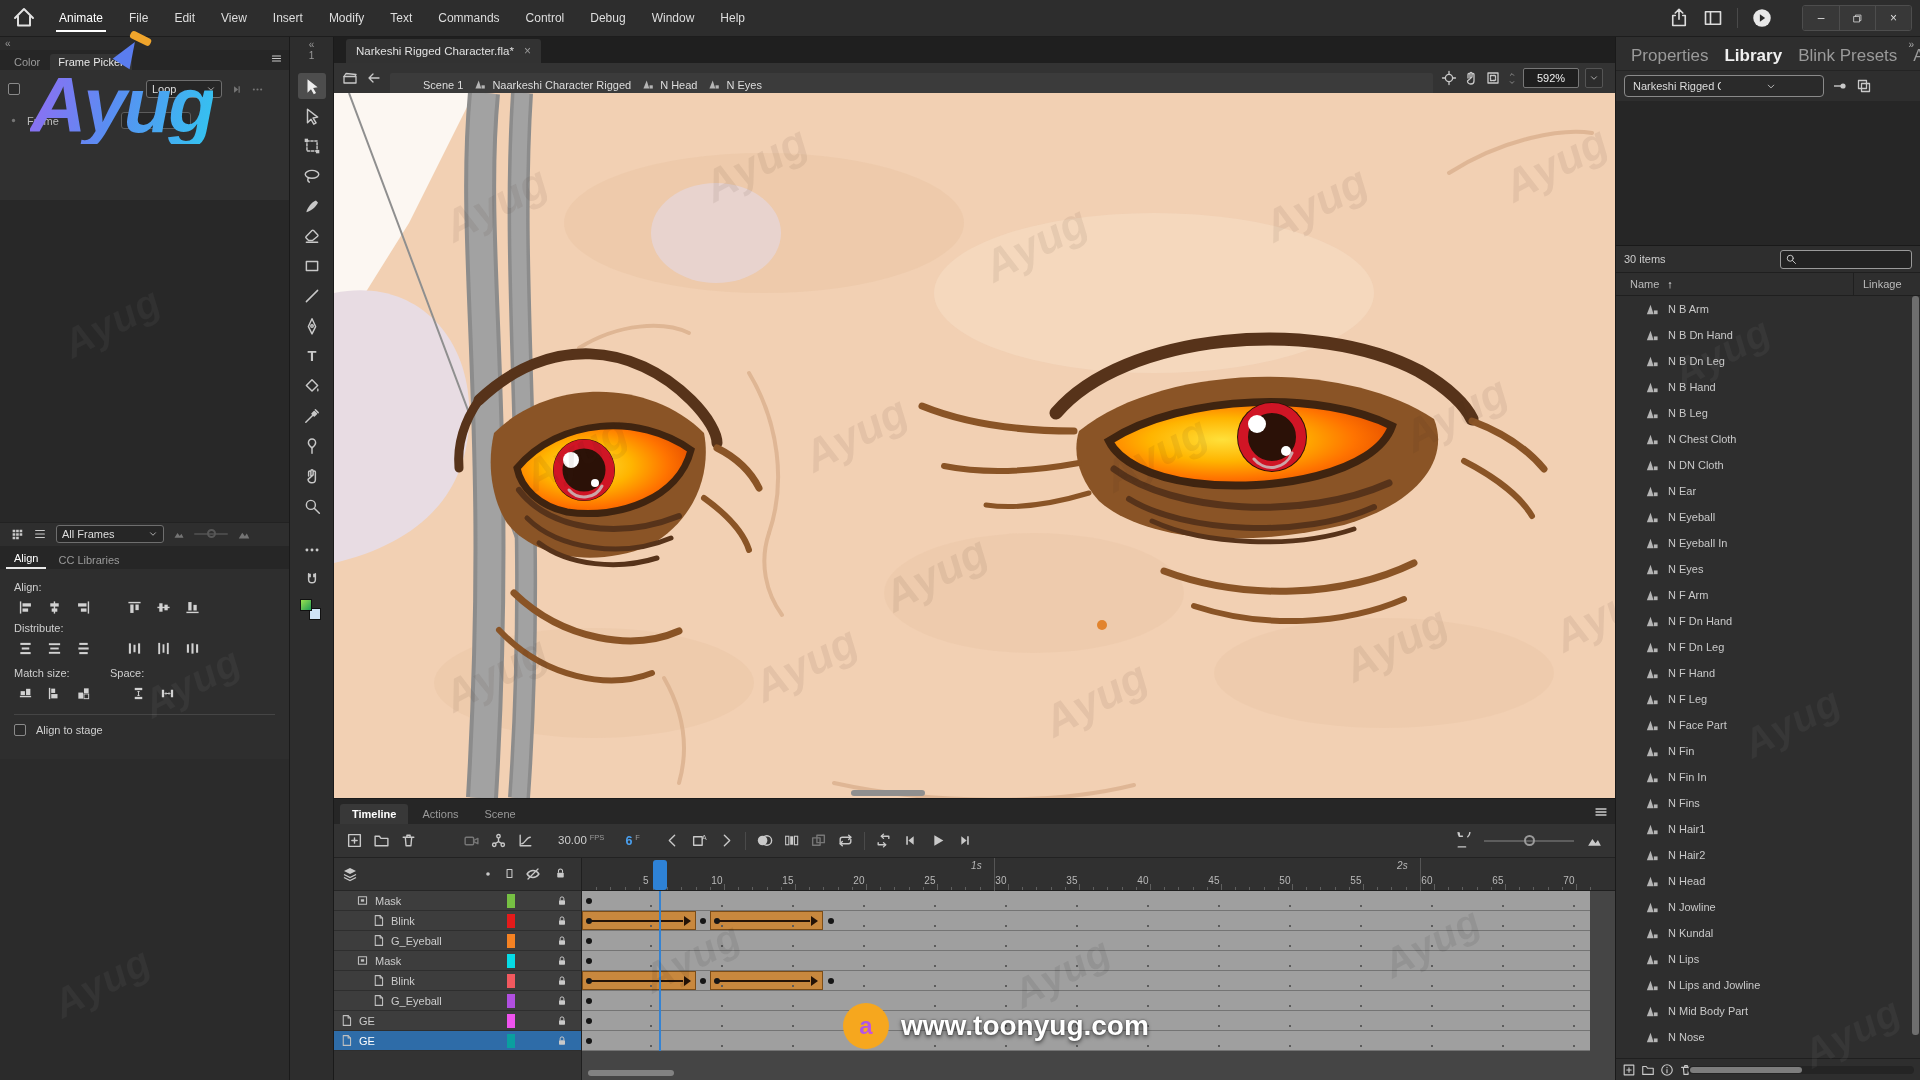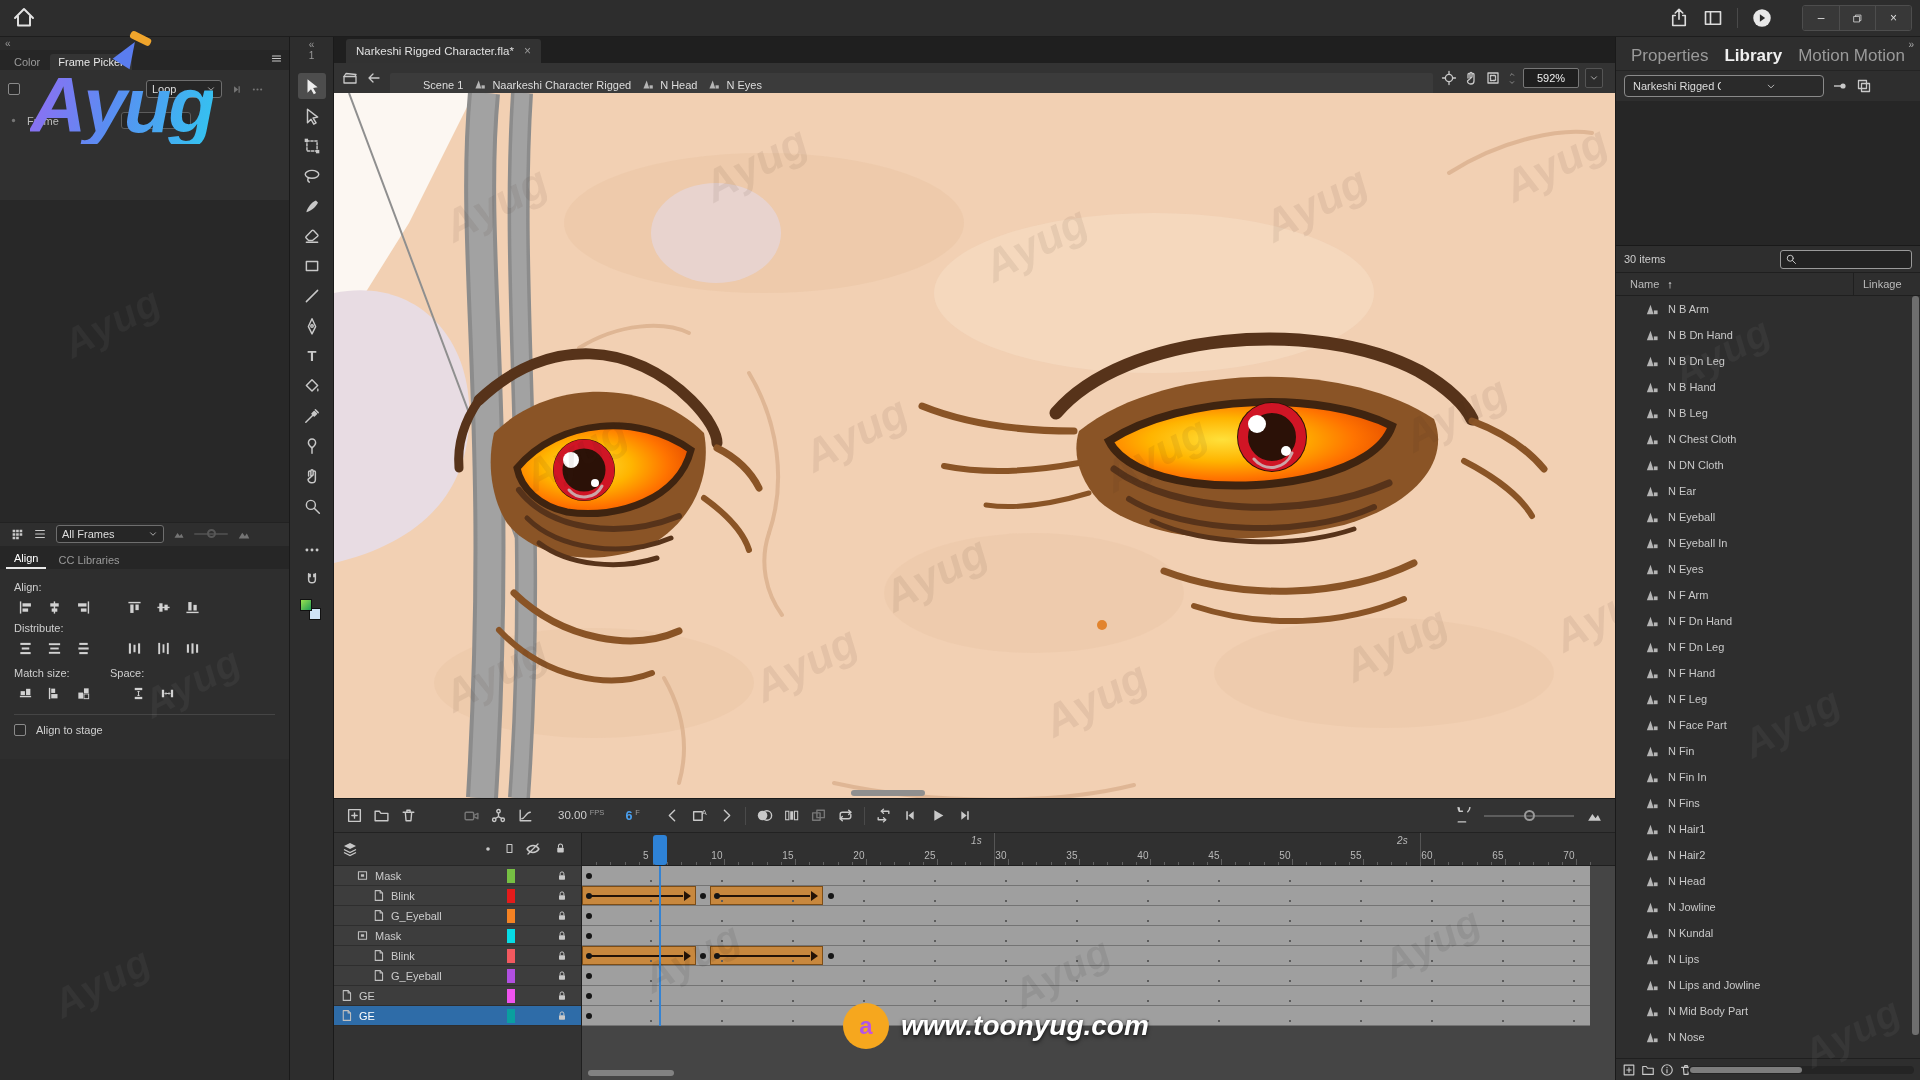--- a/index.html
+++ b/index.html
@@ -156,34 +156,60 @@
   .wm.dark{color:rgba(255,255,255,0.045);font-size:40px;}
   .wm.lite{color:rgba(0,0,0,0.075);font-size:40px;}
   .logo-big{position:absolute;left:30px;top:66px;z-index:62;pointer-events:none;display:flex;}
   .logo-big .txt{font-size:78px;font-weight:bold;font-style:italic;letter-spacing:-3px;line-height:1;
     background:linear-gradient(105deg,#8d6ff2 5%,#5a8df2 45%,#36c0f0 95%);-webkit-background-clip:text;background-clip:text;color:transparent;}
   .logo-big .nib{position:absolute;left:88px;top:-26px;width:0;height:0;border-left:10px solid transparent;border-right:10px solid transparent;border-bottom:26px solid #5a7df0;transform:rotate(32deg);}
   .logo-big .nib::before{content:"";position:absolute;left:-8px;top:-10px;width:22px;height:8px;background:#f0a52c;border-radius:3px;transform:rotate(-6deg);}
   .site-wm{position:absolute;left:843px;top:1003px;z-index:62;display:flex;align-items:center;gap:12px;pointer-events:none;}
   .site-wm .circ{width:46px;height:46px;border-radius:50%;background:#f6a71e;display:flex;align-items:center;justify-content:center;}
   .site-wm .circ b{font-size:24px;color:#7d4ff0;background:linear-gradient(120deg,#8a5cf5,#d84fd8);-webkit-background-clip:text;background-clip:text;color:transparent;}
-  .site-wm .url{font-size:28px;font-weight:bold;color:#fff;text-shadow:0 2px 4px rgba(0,0,0,.6),0 0 2px rgba(0,0,0,.5);font-style:italic;}
+  .site-wm .url{font-size:28px;font-weight:bold;color:#fff;text-shadow:0 2px 4px rgba(0,0,0,.6),0 0 2px rgba(0,0,0,.5);}
 </style>
 </head>
 <body>
 
 <div id="app">
 
   <div class="menubar">
     <span class="ic home">
         <svg viewBox="0 0 16 16" fill="none" stroke="currentColor" stroke-width="1.3" stroke-linecap="round" stroke-linejoin="round">
           <path d="M2 8 8 2l6 6"></path>
           <path d="M4 7v6h8V7"></path>
         </svg>
       </span>
+    <div class="menu-items">
+
+        <span class="menu-item active">Animate</span>
+
+        <span class="menu-item">File</span>
+
+        <span class="menu-item">Edit</span>
+
+        <span class="menu-item">View</span>
+
+        <span class="menu-item">Insert</span>
+
+        <span class="menu-item">Modify</span>
+
+        <span class="menu-item">Text</span>
+
+        <span class="menu-item">Commands</span>
+
+        <span class="menu-item">Control</span>
+
+        <span class="menu-item">Debug</span>
+
+        <span class="menu-item">Window</span>
+
+        <span class="menu-item">Help</span>
+      </div>
     <div class="menubar-right">
       <span class="ic mb-btn">
           <svg viewBox="0 0 16 16" fill="none" stroke="currentColor" stroke-width="1.3" stroke-linecap="round" stroke-linejoin="round">
             <path d="M5 6H3v8h10V6h-2"></path>
             <path d="M8 1v8M5 4l3-3 3 3"></path>
           </svg>
         </span>
       <span class="ic mb-btn">
           <svg viewBox="0 0 16 16" fill="none" stroke="currentColor" stroke-width="1.3" stroke-linecap="round" stroke-linejoin="round">
             <rect x="2" y="3" width="12" height="10"></rect>
@@ -781,20 +807,35 @@
             <text transform="translate(720,645) rotate(-28)">Ayug</text>
             <text transform="translate(1020,590) rotate(-28)">Ayug</text>
             <text transform="translate(1230,560) rotate(-28)">Ayug</text>
             <text transform="translate(560,520) rotate(-28)">Ayug</text>
           </g>
         </svg>
         <div class="stage-hscroll"></div>
       </div>
 
       <div class="timeline">
+        <div class="tl-tabs">
+          <span class="tl-tab-holder" style="display:flex;gap:2px;align-items:flex-end">
+
+              <span class="tl-tab active">Timeline</span>
+
+              <span class="tl-tab">Actions</span>
+
+              <span class="tl-tab">Scene</span>
+            </span>
+          <span class="ic">
+              <svg viewBox="0 0 16 16" fill="none" stroke="currentColor" stroke-width="1.3" stroke-linecap="round" stroke-linejoin="round">
+                <path d="M3 5h10M3 8h10M3 11h10"></path>
+              </svg>
+            </span>
+        </div>
         <div class="tl-toolbar">
           <span class="ic">
               <svg viewBox="0 0 16 16" fill="none" stroke="currentColor" stroke-width="1.3" stroke-linecap="round" stroke-linejoin="round">
                 <rect x="2.5" y="2.5" width="11" height="11"></rect>
                 <path d="M8 5.5v5M5.5 8h5"></path>
               </svg>
             </span>
           <span class="ic">
               <svg viewBox="0 0 16 16" fill="none" stroke="currentColor" stroke-width="1.3" stroke-linecap="round" stroke-linejoin="round">
                 <path d="M2 4h4l1.5 2H14v7H2z"></path>
@@ -1358,21 +1399,21 @@
 
     <div class="right-panel">
       <div class="rp-tabs">
         <span class="corner">»</span>
         <span style="display:flex;gap:2px;align-items:flex-end">
 
             <span class="rp-tab">Properties</span>
 
             <span class="rp-tab active">Library</span>
 
-            <span class="rp-tab">Motion Motion</span>
+            <span class="rp-tab">Blink Presets</span>
 
             <span class="rp-tab">Assets</span>
           </span>
         <span class="ic">
             <svg viewBox="0 0 16 16" fill="none" stroke="currentColor" stroke-width="1.3" stroke-linecap="round" stroke-linejoin="round">
               <path d="M3 5h10M3 8h10M3 11h10"></path>
             </svg>
           </span>
       </div>
       <div class="rp-docrow">

